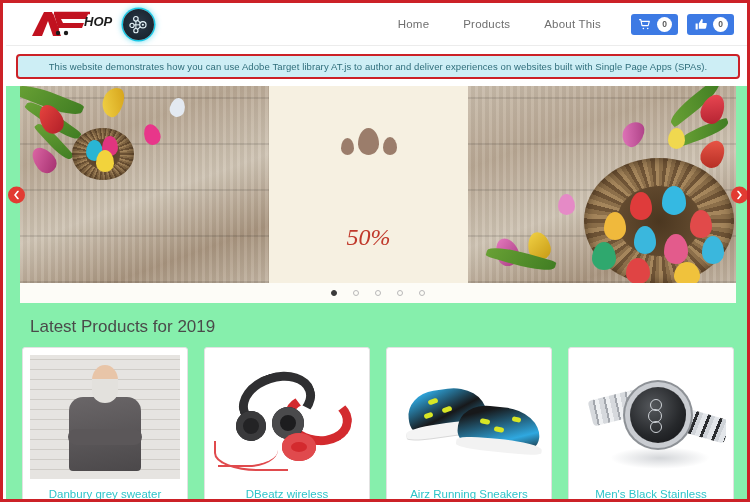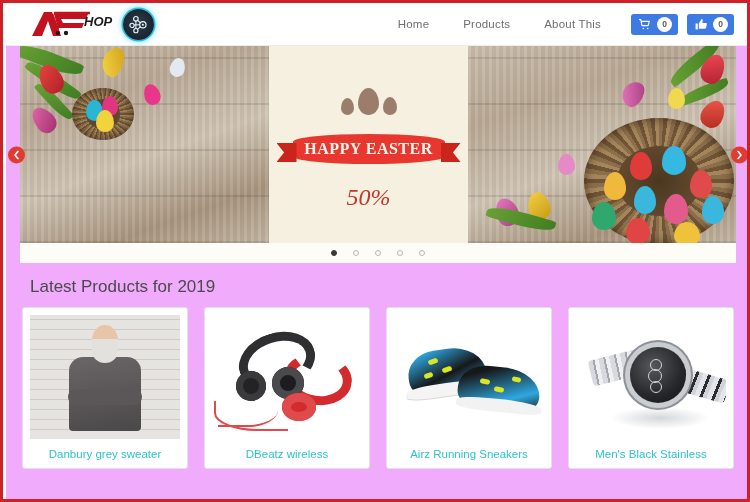--- a/index.html
+++ b/index.html
@@ -14,21 +14,21 @@
     position: relative;
     width: 750px; height: 502px;
     border: 3px solid #cc2127;
     background: #ffffff;
     overflow: hidden;
   }
   #page {
     position: absolute;
     left: 3px; top: 0; right: 3px; bottom: 0;
     width: 744px;
-    background: #f0abfc;
+    background: #86efac;
     overflow: hidden;
   }
 
   
   .header {
     height: 43px;
     background: #ffffff;
     display: flex;
     align-items: center;
     padding: 0 16px 0 22px;
@@ -294,20 +294,23 @@
             <svg width="14" height="13" viewBox="0 0 24 24" fill="#fff">
               <path d="M2 10h4v11H2zM8 10l5-8c1.6 0 2.5 1.1 2.2 2.6L14.6 9H21c1.2 0 2 1 1.8 2.2l-1.4 7c-.2 1.1-1 1.8-2.1 1.8H8z"></path>
             </svg>
           </span>
           <span class="badge">0</span>
         </div>
       </div>
     </div>
   </div>
 
+  <div class="notice-wrap">
+    <div class="notice">This website demonstrates how you can use Adobe Target library AT.js to author and deliver experiences on websites built with Single Page Apps (SPAs).</div>
+  </div>
 
   <div class="carousel-wrap">
     <div class="car-arrow left">
       <svg width="7" height="9" viewBox="0 0 8 12" fill="none" stroke="#fff" stroke-width="2.2" stroke-linecap="round" stroke-linejoin="round">
         <path d="M6 1 L2 6 L6 11"></path>
       </svg>
     </div>
     <div class="car-arrow right">
       <svg width="7" height="9" viewBox="0 0 8 12" fill="none" stroke="#fff" stroke-width="2.2" stroke-linecap="round" stroke-linejoin="round">
         <path d="M2 1 L6 6 L2 11"></path>
@@ -331,23 +334,20 @@
         <div class="egg" style="left:124px; top:38px; width:16px; height:21px; background:#e8368a; transform:rotate(-18deg);"></div>
         <div class="egg" style="left:150px; top:12px; width:15px; height:19px; background:#e3e9f1; transform:rotate(14deg);"></div>
       </div>
 
       <div class="slide-img slide-mid">
         <div class="poster">
           <div class="poster-eggs">
             <div class="p-egg" style="width:13px;height:17px;"></div>
             <div class="p-egg" style="width:21px;height:27px;"></div>
             <div class="p-egg" style="width:14px;height:18px;"></div>
-          </div>
-          <div class="ribbon">
-            <span>HAPPY EASTER</span>
           </div>
           <div class="fifty">50%</div>
         </div>
       </div>
 
       <div class="slide-img slide-right">
         <div class="wood"></div>
         <div class="nest" style="left:116px; top:72px; width:150px; height:126px;"></div>
         <div class="leaf" style="left:196px; top:10px; width:62px; height:14px; transform:rotate(-38deg);"></div>
         <div class="leaf" style="left:210px; top:40px; width:52px; height:12px; transform:rotate(-20deg);"></div>

